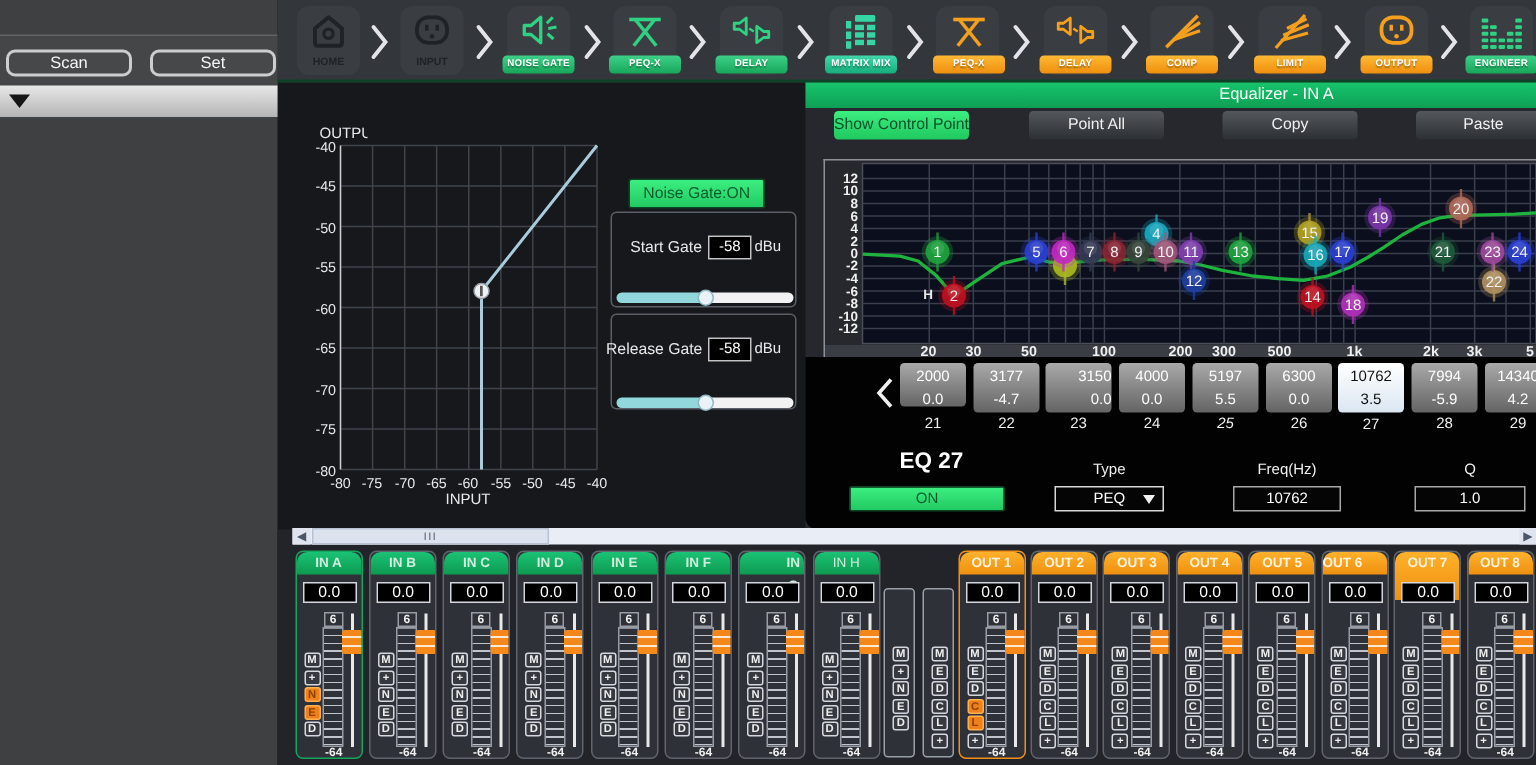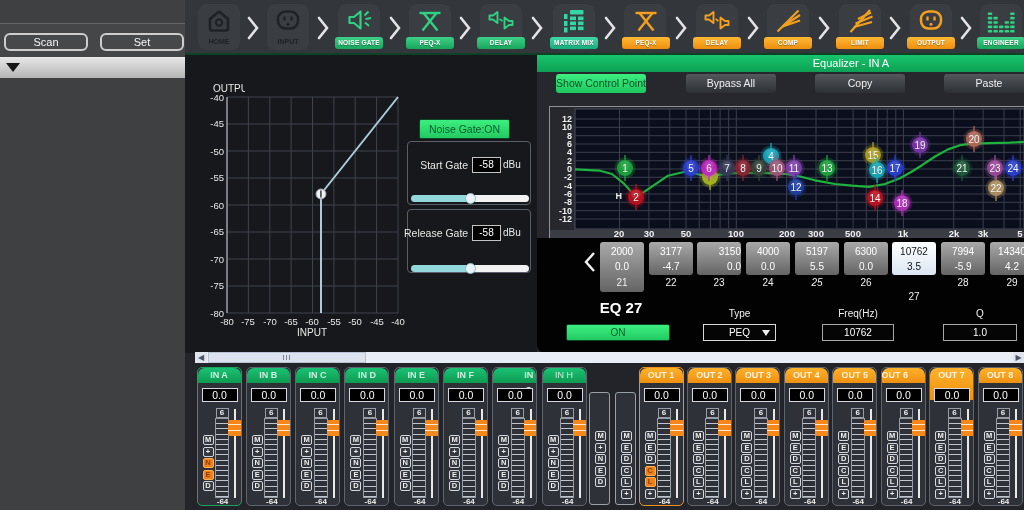--- a/index.html
+++ b/index.html
@@ -217,21 +217,21 @@
     <div class="abs" style="left:407px;top:209px;width:124px;height:64px;border:1px solid #5a5e66;border-radius:4px;"></div>
     <div class="abs" style="left:404px;top:227px;width:64px;color:#e8e8e8;font-size:10.5px;text-align:right;white-space:nowrap;">Release Gate</div>
     <div class="abs" style="left:472px;top:225px;width:29px;height:16px;background:#000;border:1px solid #c4c4c4;color:#fff;font-size:10px;text-align:center;line-height:14px;">-58</div>
     <div class="abs" style="left:503px;top:227px;color:#e8e8e8;font-size:10px;">dBu</div>
     <div class="abs" style="left:411px;top:265px;width:118px;height:7px;border-radius:3.5px;background:linear-gradient(to right,#92d7db 0,#92d7db 51%,#f2f2f2 51%);"></div>
     <div class="abs" style="left:465px;top:263px;width:11px;height:11px;border-radius:6px;background:#e9f3f7;border:1px solid #8fb8c4;"></div>
     <div class="abs" style="left:537px;top:55px;width:487px;height:298px;background:#26282e;"></div>
     <div class="abs" style="left:537px;top:55px;width:487px;height:17px;background:linear-gradient(#17c46c,#0ea055);"></div>
     <div class="abs" style="left:791px;top:55px;width:120px;height:14px;color:#fff;font-size:11px;text-align:center;line-height:17px;">Equalizer - IN A</div>
     <div class="abs" style="left:556px;top:74px;width:90px;height:19px;border-radius:3px;background:linear-gradient(#3cee80,#1fc95f);color:#0a4f28;font-size:10.5px;text-align:center;line-height:19px;">Show Control Point</div>
-    <div class="abs" style="left:686px;top:74px;width:90px;height:19px;border-radius:3px;background:linear-gradient(#54585c,#2c3034);color:#f0f0f0;font-size:10.5px;text-align:center;line-height:19px;">Bypass All</div>
+    <div class="abs" style="left:686px;top:74px;width:90px;height:19px;border-radius:3px;background:linear-gradient(#54585c,#2c3034);color:#f0f0f0;font-size:10.5px;text-align:center;line-height:19px;">Point All</div>
     <div class="abs" style="left:815px;top:74px;width:90px;height:19px;border-radius:3px;background:linear-gradient(#54585c,#2c3034);color:#f0f0f0;font-size:10.5px;text-align:center;line-height:19px;">Copy</div>
     <div class="abs" style="left:944px;top:74px;width:90px;height:19px;border-radius:3px;background:linear-gradient(#54585c,#2c3034);color:#f0f0f0;font-size:10.5px;text-align:center;line-height:19px;">Paste</div>
     <div class="abs" style="left:549px;top:106px;width:475px;height:132px;border-left:1px solid #8c9098;border-top:1px solid #8c9098;"></div>
     <div class="abs" style="left:550px;top:230px;width:474px;height:8px;background:#3a3d44;"></div>
     <div class="abs" style="left:550px;top:237.6px;width:474px;height:1.4px;background:#e8e8e8;"></div>
     <svg class="abs" style="left:537px;top:100px;" width="487" height="143" viewBox="0 0 487 143">
       <rect x="38" y="9" width="449" height="120" fill="#0b0f1d" stroke="#4a4e58" stroke-width="1"></rect>
       <line x1="82.5" y1="9" x2="82.5" y2="129" stroke="#3a3f4c" stroke-width="1"></line>
       <line x1="111.9" y1="9" x2="111.9" y2="129" stroke="#3a3f4c" stroke-width="1"></line>
       <line x1="132.8" y1="9" x2="132.8" y2="129" stroke="#3a3f4c" stroke-width="1"></line>
@@ -415,34 +415,34 @@
         <circle cx="476" cy="68" r="8" fill="#2a3fd0" opacity="0.92"></circle>
         <circle cx="476" cy="65.5" r="4.5" fill="#ffffff" opacity="0.10"></circle>
         <text x="476" y="71.5" fill="#f2f2f2" font-size="10" text-anchor="middle">24</text>
         <text x="85" y="99" fill="#e8e8e8" font-size="9" font-weight="bold" text-anchor="end">H</text>
       </g>
     </svg>
     <div class="abs" style="left:537px;top:238px;width:487px;height:115px;background:#020202;border-radius:0 0 0 8px;"></div>
     <svg class="abs" style="left:583px;top:251px;" width="14" height="22" viewBox="0 0 14 22">
       <path d="M11 2 L3 11 L11 20" stroke="#f0f0f0" stroke-width="2.4" fill="none"></path>
     </svg>
-    <div class="abs" style="left:600px;top:242px;width:44px;height:50px;border-radius:3px;background:linear-gradient(#a9a9a9,#646464);color:#fff;font-size:10px;text-align:center;line-height:15px;padding-top:2px;">2000<br>0.0</div>
+    <div class="abs" style="left:600px;top:242px;width:44px;height:29px;border-radius:3px;background:linear-gradient(#a9a9a9,#646464);color:#fff;font-size:10px;text-align:center;line-height:15px;padding-top:2px;">2000<br>0.0</div>
     <div class="abs" style="left:600px;top:277px;width:44px;color:#f0f0f0;font-size:10px;text-align:center;">21</div>
     <div class="abs" style="left:649px;top:242px;width:44px;height:33px;border-radius:3px;background:linear-gradient(#a9a9a9,#646464);color:#fff;font-size:10px;text-align:center;line-height:15px;padding-top:2px;">3177<br>-4.7</div>
     <div class="abs" style="left:649px;top:277px;width:44px;color:#f0f0f0;font-size:10px;text-align:center;">22</div>
     <div class="abs" style="left:697px;top:242px;width:44px;height:33px;border-radius:3px;background:linear-gradient(#a9a9a9,#646464);color:#fff;font-size:10px;text-align:right;line-height:15px;padding-top:2px;">3150<br>0.0</div>
     <div class="abs" style="left:697px;top:277px;width:44px;color:#f0f0f0;font-size:10px;text-align:center;">23</div>
     <div class="abs" style="left:746px;top:242px;width:44px;height:33px;border-radius:3px;background:linear-gradient(#a9a9a9,#646464);color:#fff;font-size:10px;text-align:center;line-height:15px;padding-top:2px;">4000<br>0.0</div>
     <div class="abs" style="left:746px;top:277px;width:44px;color:#f0f0f0;font-size:10px;text-align:center;">24</div>
     <div class="abs" style="left:795px;top:242px;width:44px;height:33px;border-radius:3px;background:linear-gradient(#a9a9a9,#646464);color:#fff;font-size:10px;text-align:center;line-height:15px;padding-top:2px;">5197<br>5.5</div>
     <div class="abs" style="left:795px;top:277px;width:44px;color:#f0f0f0;font-size:10px;text-align:center;font-style:italic;">25</div>
     <div class="abs" style="left:844px;top:242px;width:44px;height:33px;border-radius:3px;background:linear-gradient(#a9a9a9,#646464);color:#fff;font-size:10px;text-align:center;line-height:15px;padding-top:2px;">6300<br>0.0</div>
     <div class="abs" style="left:844px;top:277px;width:44px;color:#f0f0f0;font-size:10px;text-align:center;">26</div>
     <div class="abs" style="left:892px;top:242px;width:44px;height:33px;border-radius:3px;background:linear-gradient(#ffffff,#dbe6f2);color:#111;font-size:10px;text-align:center;line-height:15px;padding-top:2px;">10762<br>3.5</div>
-    <div class="abs" style="left:892px;top:291px;width:44px;color:#f0f0f0;font-size:10px;text-align:center;">27</div>
+    <div class="abs" style="left:892px;top:278px;width:44px;color:#f0f0f0;font-size:10px;text-align:center;">27</div>
     <div class="abs" style="left:941px;top:242px;width:44px;height:33px;border-radius:3px;background:linear-gradient(#a9a9a9,#646464);color:#fff;font-size:10px;text-align:center;line-height:15px;padding-top:2px;">7994<br>-5.9</div>
     <div class="abs" style="left:941px;top:277px;width:44px;color:#f0f0f0;font-size:10px;text-align:center;">28</div>
     <div class="abs" style="left:990px;top:242px;width:44px;height:33px;border-radius:3px;background:linear-gradient(#a9a9a9,#646464);color:#fff;font-size:10px;text-align:center;line-height:15px;padding-top:2px;">14340<br>4.2</div>
     <div class="abs" style="left:990px;top:277px;width:44px;color:#f0f0f0;font-size:10px;text-align:center;">29</div>
     <div class="abs" style="left:566px;top:299px;width:110px;color:#fff;font-weight:bold;font-size:15px;text-align:center;">EQ 27</div>
     <div class="abs" style="left:566px;top:324px;width:104px;height:17px;border-radius:2px;border:1px solid #0c4426;background:linear-gradient(#3cee80,#22cb62);color:#0a5c2c;font-size:10px;text-align:center;line-height:15px;">ON</div>
     <div class="abs" style="left:703px;top:308px;width:73px;color:#f0f0f0;font-size:10px;text-align:center;">Type</div>
     <div class="abs" style="left:703px;top:324px;width:73px;height:17px;background:#050505;border:1px solid #d8d8d8;color:#fff;font-size:10px;text-align:center;line-height:15px;">PEQ</div>
     <div class="abs" style="left:762px;top:330px;width:0;height:0;border-left:4.5px solid transparent;border-right:4.5px solid transparent;border-top:6px solid #f0f0f0;"></div>
     <div class="abs" style="left:822px;top:308px;width:72px;color:#f0f0f0;font-size:10px;text-align:center;">Freq(Hz)</div>

